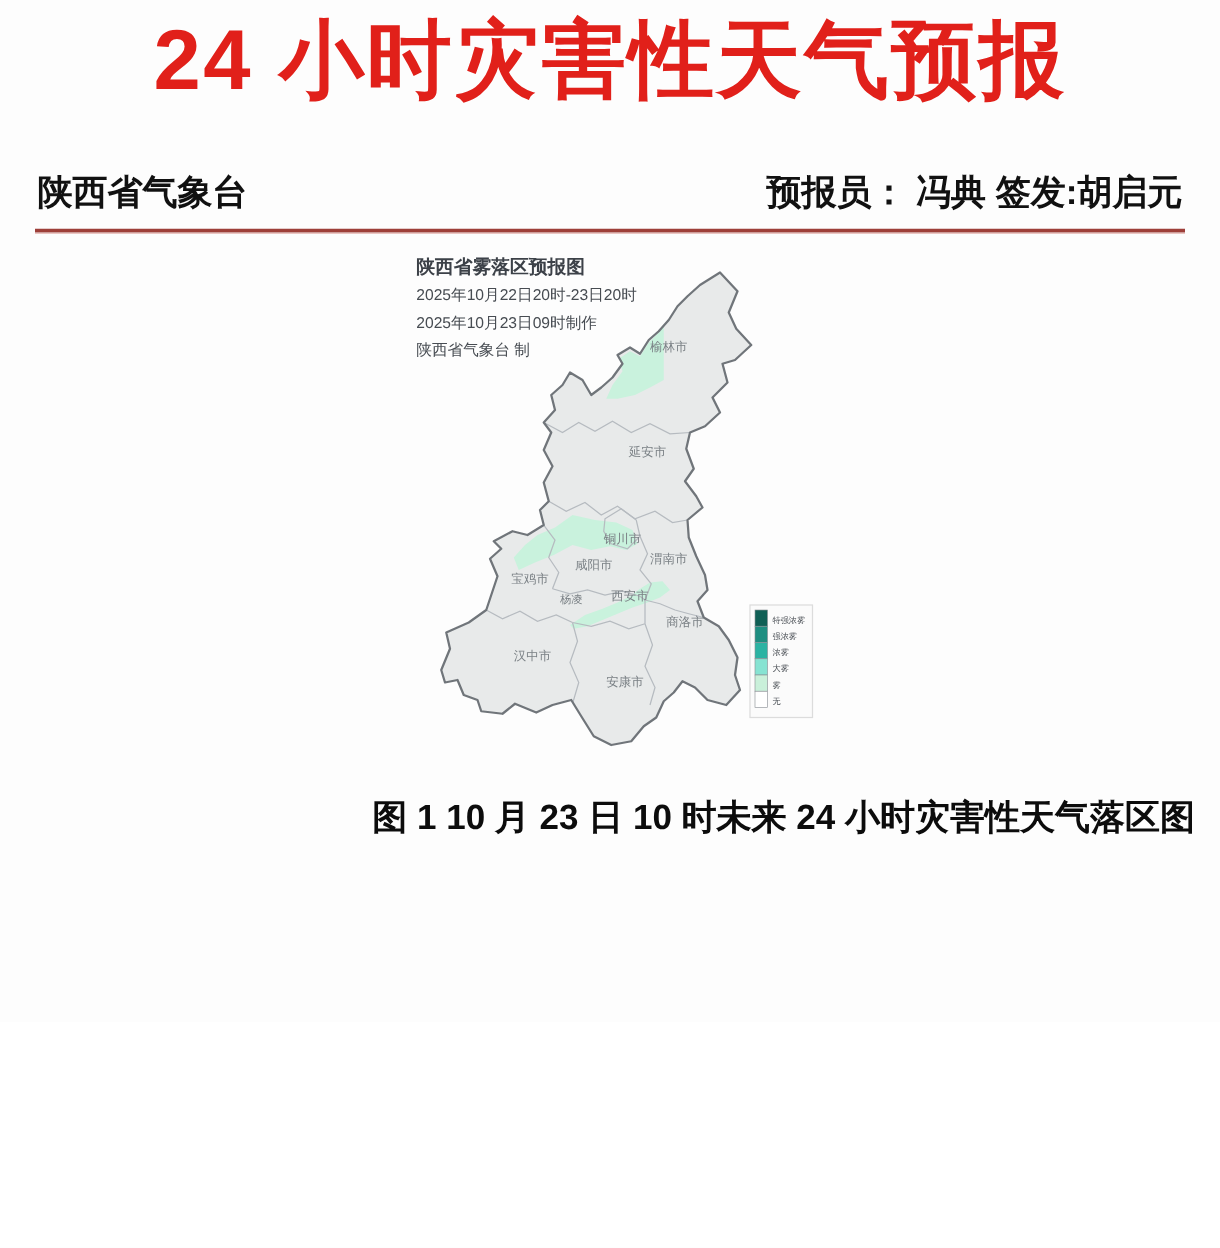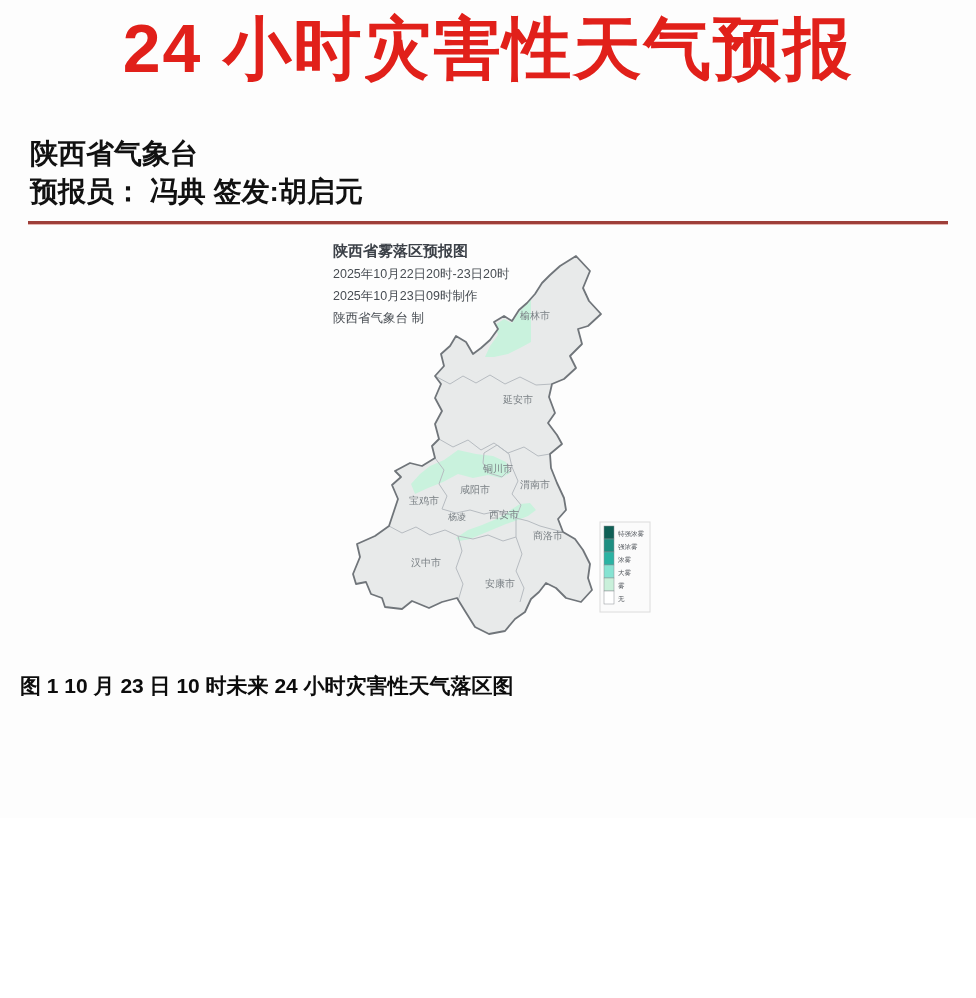--- a/index.html
+++ b/index.html
@@ -7,34 +7,34 @@
     position:relative;width:976px;height:818px;background:#fdfdfd;overflow:hidden;
     font-family:"Liberation Sans","DejaVu Sans",sans-serif;color:#111;
   }
   .title{
     margin:6px 20px 0;text-align:center;
     font-size:68px;line-height:1.25;font-weight:800;letter-spacing:2px;
     color:#e1201a;
   }
   .meta-row{
     display:flex;justify-content:space-between;align-items:baseline;
-    margin:44px 30px 0;font-size:28px;font-weight:700;white-space:nowrap;flex-direction:column;
+    margin:44px 30px 0;font-size:28px;font-weight:700;white-space:nowrap;
   }
   .red-rule{
     margin:10px 28px 0;height:0;
     border-top:3px solid #9e3f39;box-shadow:0 1px 0 rgba(200,90,80,.45);
   }
   .body-text{
     margin:30px 30px 0;font-size:31px;line-height:74px;
     text-align:justify;text-indent:2em;letter-spacing:.5px;color:#0c0c0c;
   }
   .body-text .lead{font-weight:700;}
   .map-figure{width:380px;margin:2px auto 0;position:relative;}
   .caption{
-    margin:12px 20px 0;text-align:left;font-size:21px;font-weight:700;color:#0c0c0c;
+    margin:12px 20px 0;text-align:right;font-size:28px;font-weight:700;color:#0c0c0c;
   }
   svg text{font-family:"Liberation Sans","DejaVu Sans",sans-serif;}
   .map-title{font-size:15px;font-weight:700;fill:#3c4148;}
   .map-sub{font-size:12.5px;fill:#474c52;}
   .city{font-size:10px;fill:#7a8085;text-anchor:middle;}
   .city-sm{font-size:9px;fill:#7a8085;text-anchor:middle;}
   .legend-label{font-size:6.5px;fill:#4a4f55;}
 </style>
 </head>
 <body>

